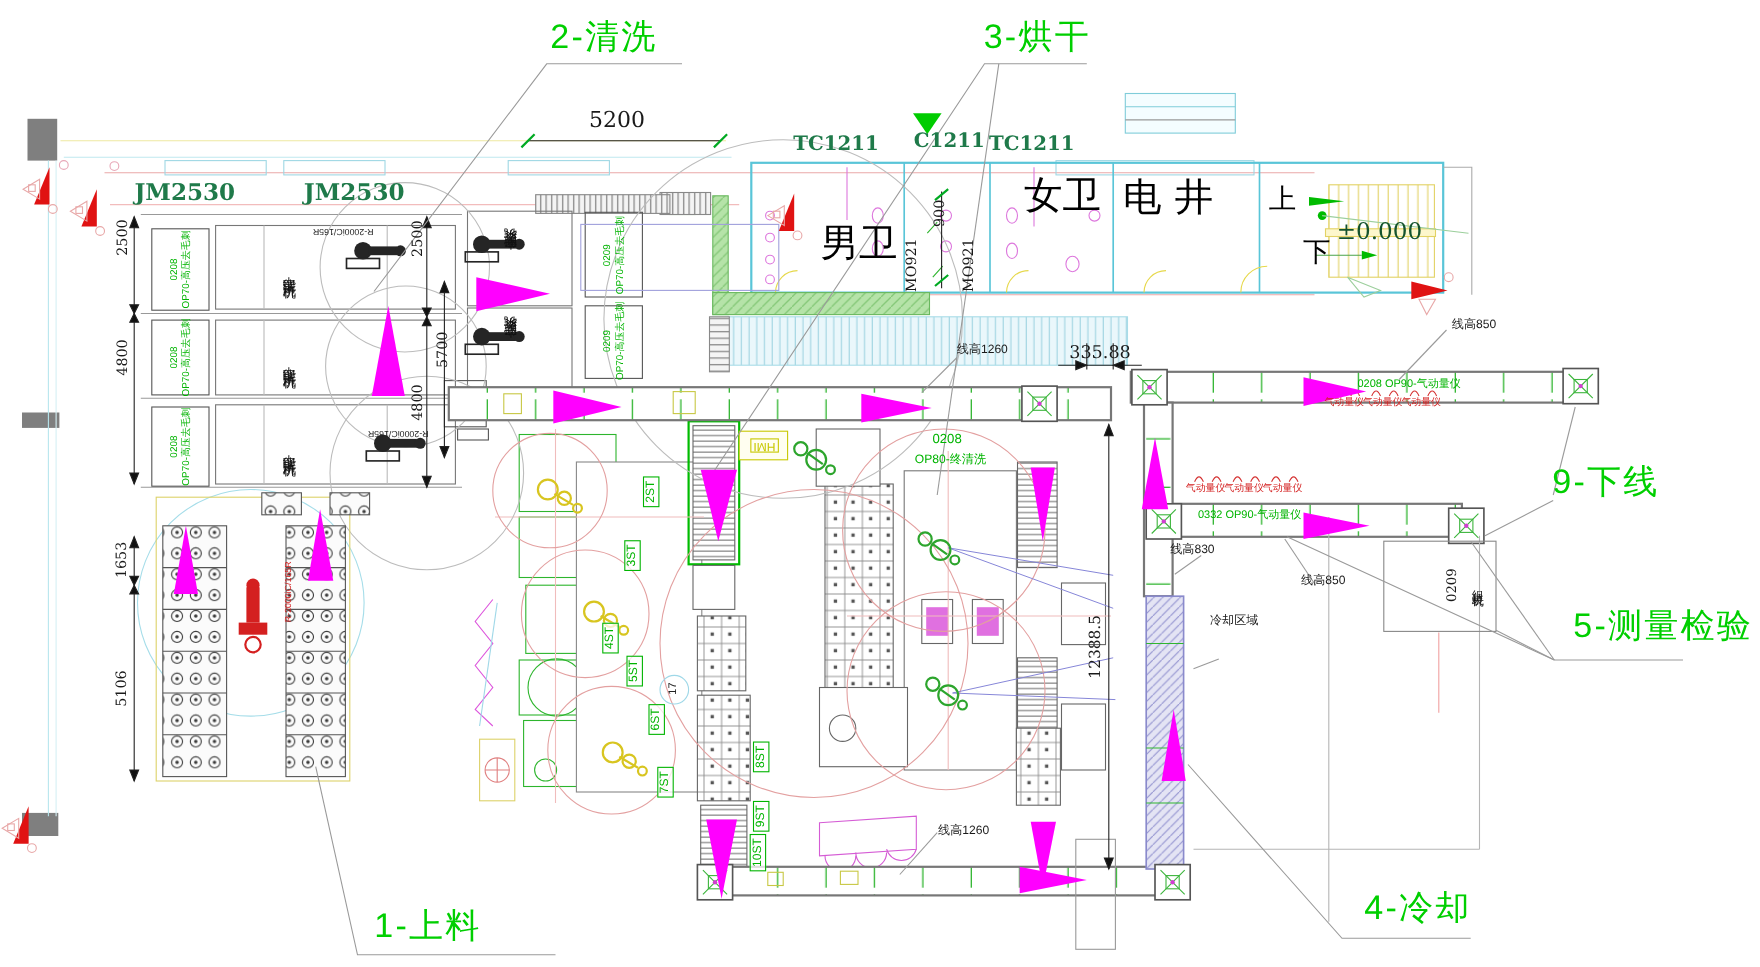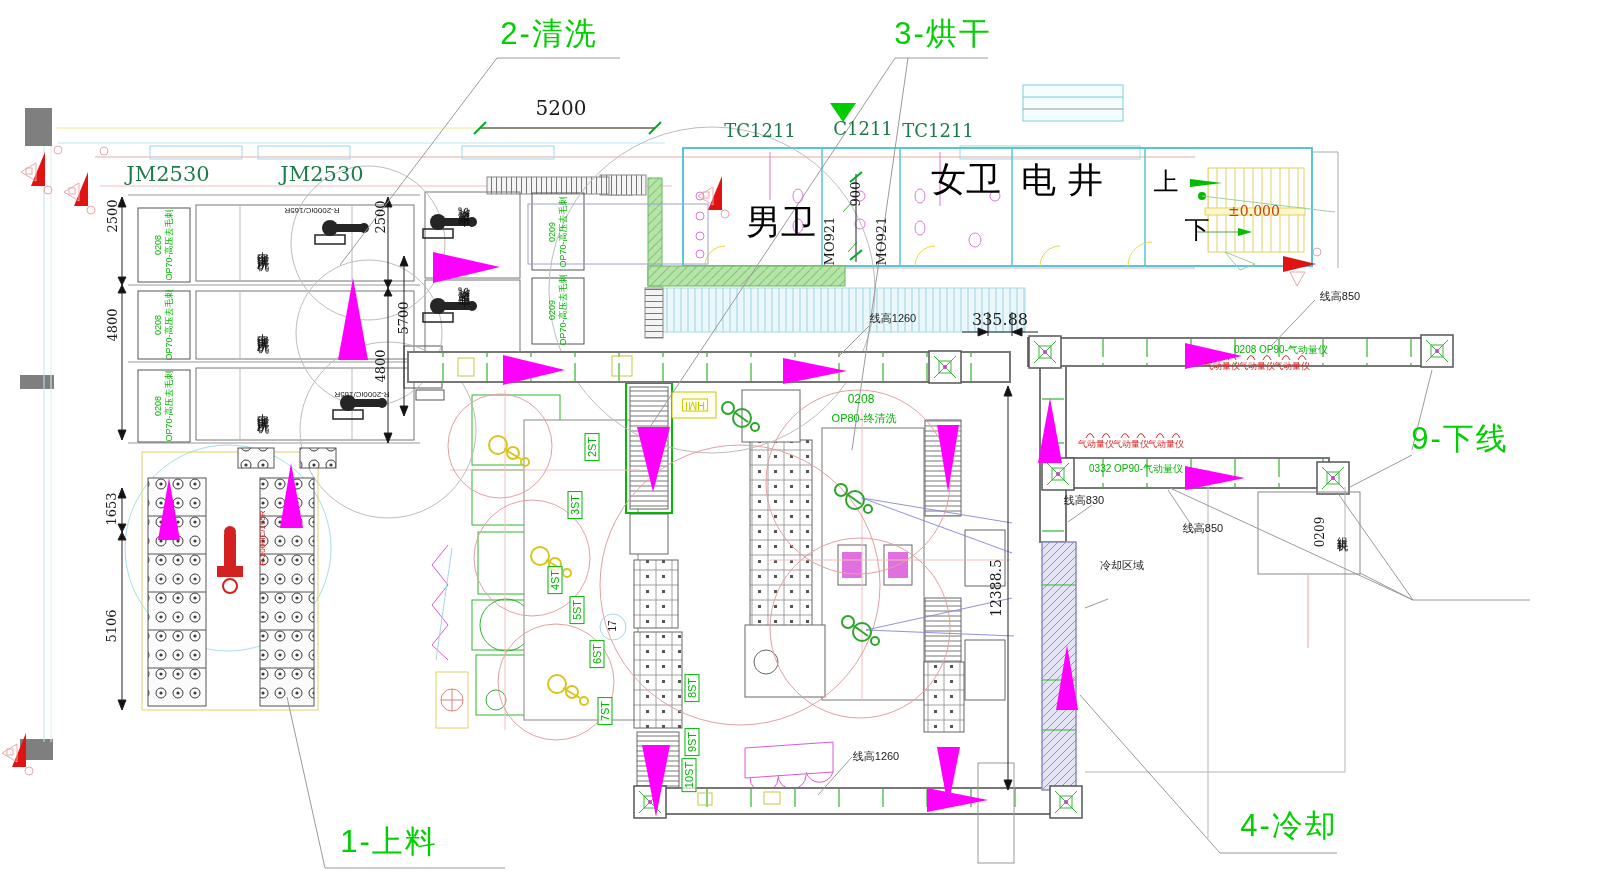--- a/index.html
+++ b/index.html
@@ -4,25 +4,25 @@
 <style>
   html,body{margin:0;padding:0;background:#fff;}
   #stage{position:relative;width:1600px;height:879px;background:#fff;overflow:hidden;
          font-family:"Liberation Sans",sans-serif;}
   #stage svg{position:absolute;left:0;top:0;}
   .L{position:absolute;transform:translate(-50%,-50%);white-space:nowrap;line-height:1;z-index:5;}
   .v{transform:translate(-50%,-50%) rotate(-90deg);}
   .r180{transform:translate(-50%,-50%) rotate(180deg);}
   .r180v{transform:translate(-50%,-50%) rotate(180deg);}
   .step{font-size:31px;color:#00cf00;letter-spacing:2px;}
-  .dkgreen{color:#1f7a4a;font-weight:normal;font-family:"DejaVu Serif",serif;}
+  .dkgreen{color:#1f7a4a;font-weight:bold;font-family:"DejaVu Serif",serif;}
   .jm{font-size:21px;} .tc{font-size:18px;}
   .room{font-family:"DejaVu Serif",serif;font-size:35px;color:#000;}
   .room-sm{font-family:"DejaVu Serif",serif;font-size:25px;color:#000;}
-  .lvl{font-size:14px;color:#c2410c;font-family:"DejaVu Serif",serif;}
+  .lvl{font-size:21px;color:#14532d;font-family:"DejaVu Serif",serif;}
   .dim{font-size:13px;color:#1a1a1a;font-family:"DejaVu Serif",serif;}
   .dim-lg{font-size:20px;color:#1a1a1a;font-family:"DejaVu Serif",serif;}
   .note{font-size:11px;color:#1a1a1a;}
   .gm{font-size:10px;color:#00b400;}
   .gm2{font-size:11px;color:#00b400;}
   .mcode{font-size:9px;color:#00b400;text-align:center;line-height:11px;}
   .red{color:#d42020;} .gauge{font-size:9px;color:#d42020;text-align:right;}
   .vcjk{writing-mode:vertical-rl;text-orientation:upright;}
   .cjk{font-size:12px;color:#111;letter-spacing:2px;}
   .st{font-size:11px;color:#00b400;border:1px solid #00b400;padding:1px 3px;background:rgba(255,255,255,.75);}
@@ -428,20 +428,21 @@
   <polygon points="1283,256 1283,272 1316,264" fill="#e01212"></polygon>
   <path d="M1290 272 L1305 272 L1297 286 Z" fill="none" stroke="#e8a8a8"></path>
         <circle cx="1317" cy="252" r="4" fill="none" stroke="#e8a8a8"></circle>
 </g>
 </svg>
 
 <div class="L step" style="left:549px;top:33px">2-清洗</div>
 <div class="L step" style="left:943px;top:33px">3-烘干</div>
 <div class="L step" style="left:389px;top:841px">1-上料</div>
 <div class="L step" style="left:1289px;top:825px">4-冷却</div>
+<div class="L step" style="left:1512px;top:569px">5-测量检验</div>
 <div class="L step" style="left:1460px;top:438px">9-下线</div>
 
 <div class="L dkgreen jm" style="left:168px;top:174px">JM2530</div>
 <div class="L dkgreen jm" style="left:322px;top:174px">JM2530</div>
 <div class="L dkgreen tc" style="left:760px;top:131px">TC1211</div>
 <div class="L dkgreen tc" style="left:863px;top:129px">C1211</div>
 <div class="L dkgreen tc" style="left:938px;top:131px">TC1211</div>
 
 <div class="L room" style="left:781px;top:222px">男卫</div>
 <div class="L room" style="left:966px;top:179px">女卫</div>

